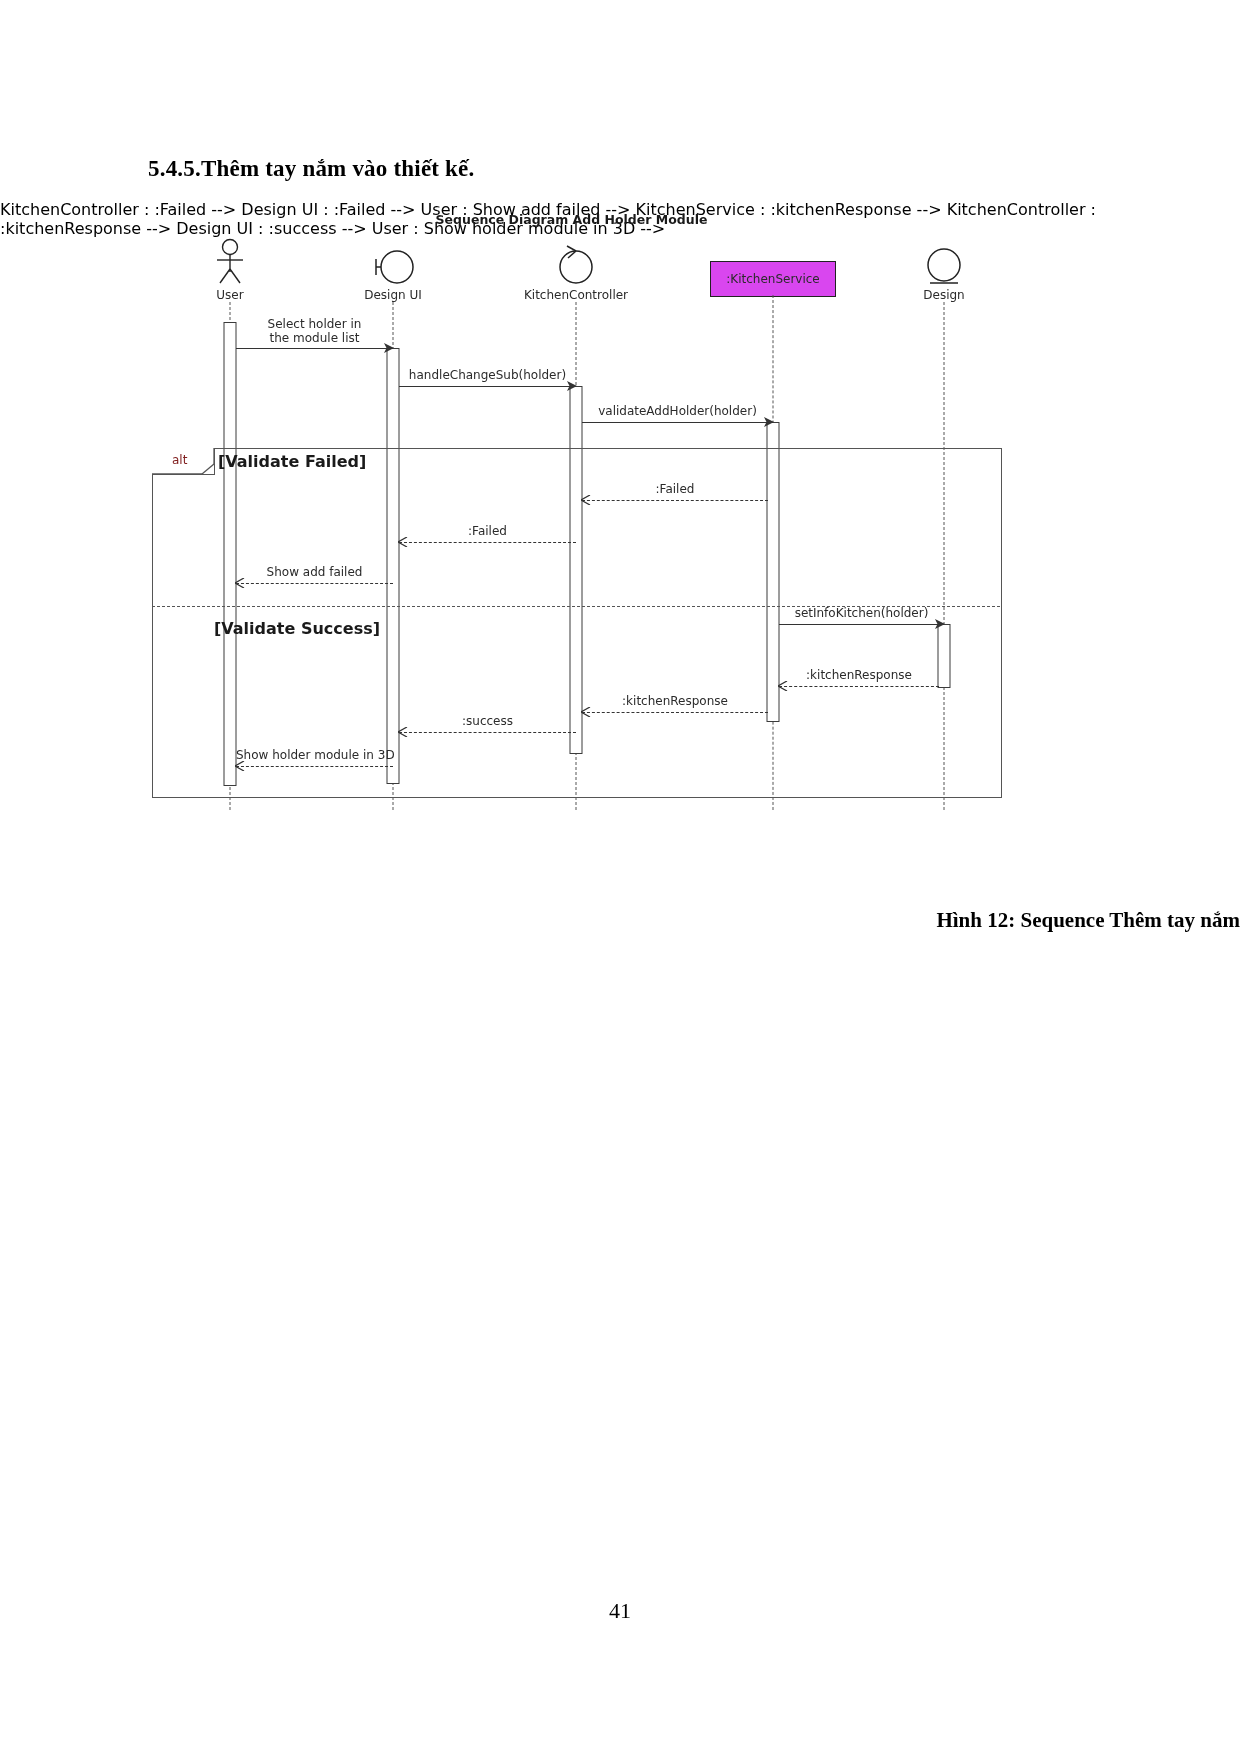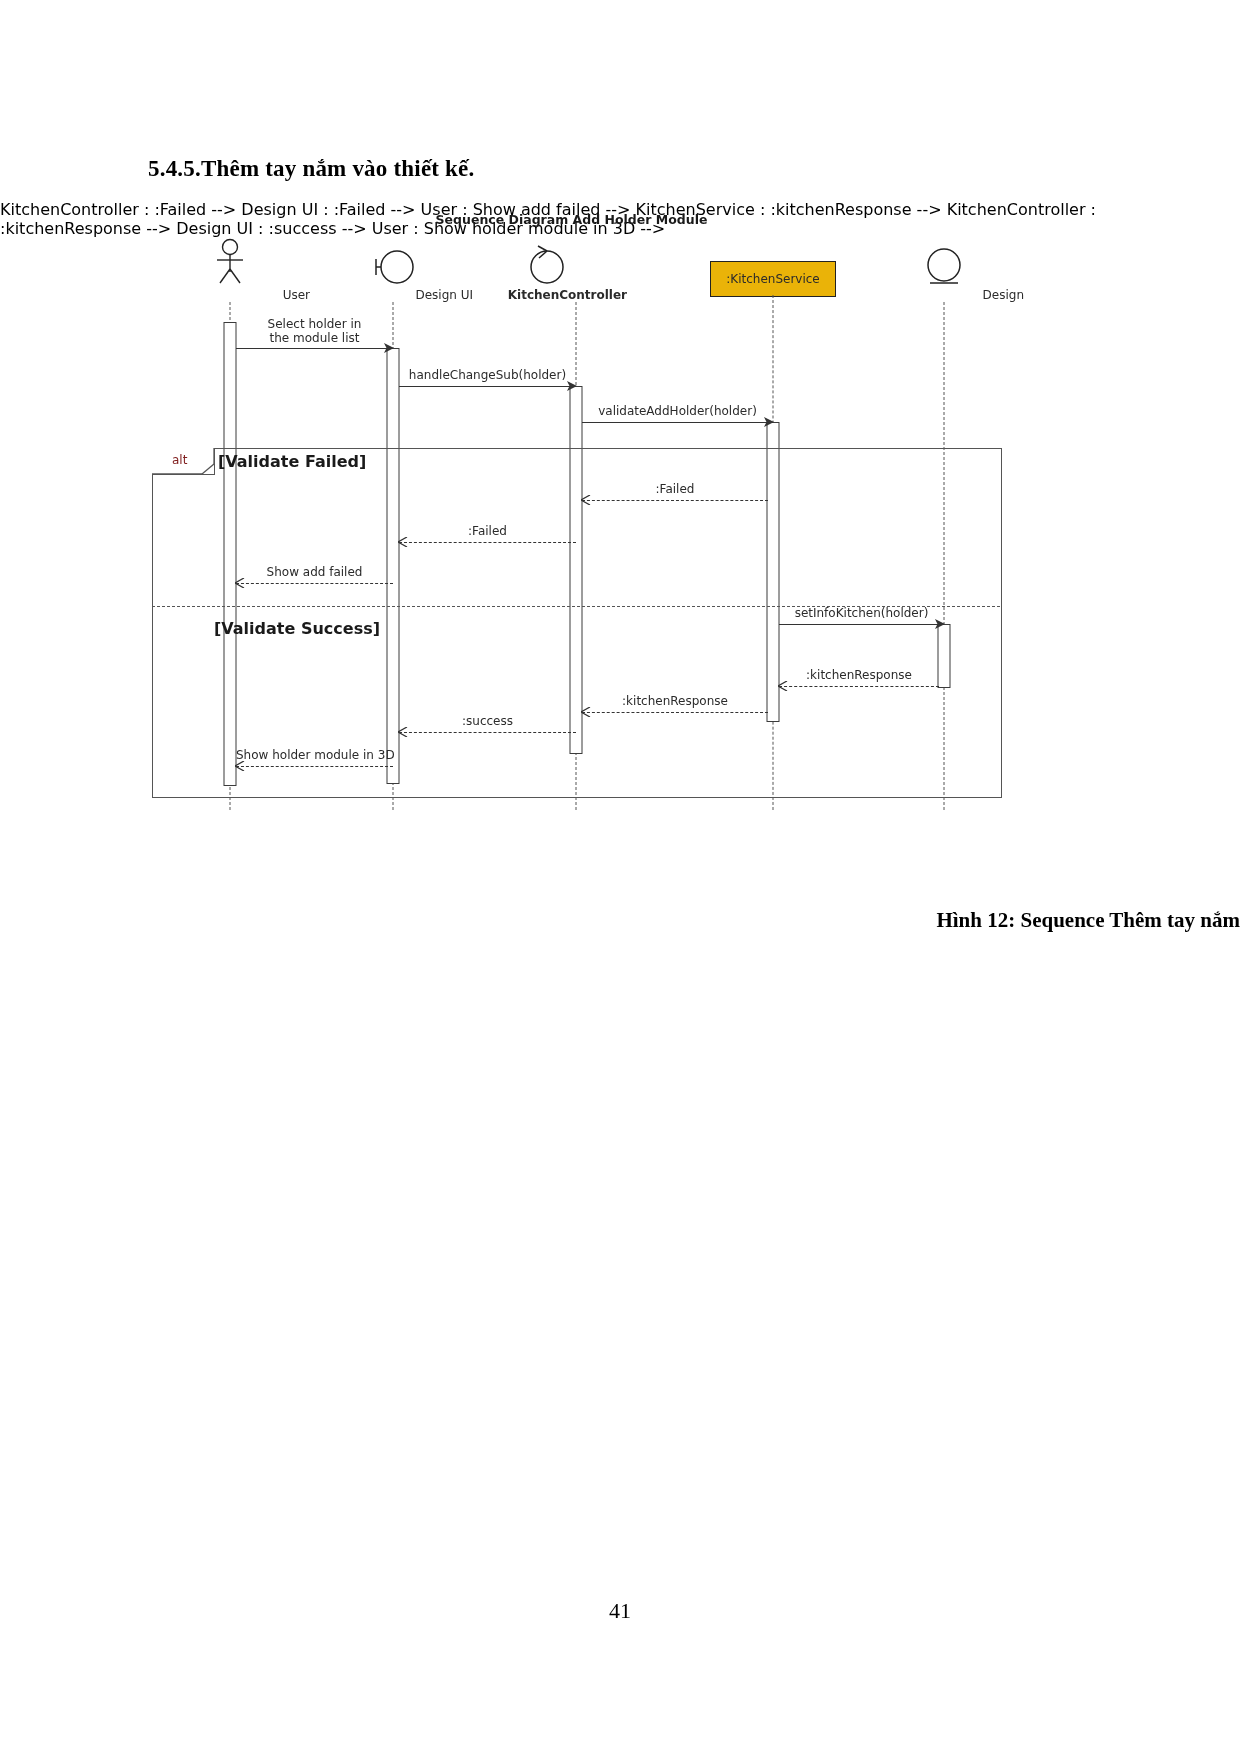--- a/index.html
+++ b/index.html
@@ -47,21 +47,21 @@
     font-size: 12.5px;
     font-weight: bold;
     font-family: "DejaVu Sans", sans-serif;
     color: #1a1a1a;
   }
 
   
   .lifeline-head {
     position: absolute;
     width: 160px;
-    text-align: right;
+    text-align: center;
     transform: translateX(-80px);
   }
   .lifeline-label {
     font-size: 12px;
     color: #2b2b2b;
     font-family: "DejaVu Sans", sans-serif;
     white-space: nowrap;
     margin-top: 2px;
   }
   .icon-wrap {
@@ -81,21 +81,21 @@
     background: #ffffff;
     border: 1px solid #3b3b3b;
     transform: translateX(-50%);
     width: 11px;
   }
 
   
   .classifier-box {
     position: absolute;
     border: 1.3px solid #222;
-    background: #eab308;
+    background: #d946ef;
     display: flex;
     align-items: center;
     justify-content: center;
     font-size: 12px;
     font-family: "DejaVu Sans", sans-serif;
     color: #2b2b2b;
     transform: translateX(-50%);
     white-space: nowrap;
   }
 
@@ -220,21 +220,21 @@
     <div class="icon-wrap">
       <svg width="48" height="48" viewBox="0 0 48 48">
         <circle cx="28" cy="29" r="16" fill="none" stroke="#222" stroke-width="1.5"></circle>
         <line x1="7" y1="29" x2="12" y2="29" stroke="#222" stroke-width="1.5"></line>
         <line x1="7" y1="21" x2="7" y2="37" stroke="#222" stroke-width="1.5"></line>
       </svg>
     </div>
     <div class="lifeline-label">Design UI</div>
   </div>
 
-  <div class="lifeline-head" style="left:547px; top:40px;font-weight:bold;">
+  <div class="lifeline-head" style="left:576px; top:40px;">
     <div class="icon-wrap">
       <svg width="44" height="48" viewBox="0 0 44 48">
         <circle cx="22" cy="29" r="16" fill="none" stroke="#222" stroke-width="1.5"></circle>
         <line x1="22" y1="13" x2="13" y2="8" stroke="#222" stroke-width="1.5"></line>
         <line x1="22" y1="13" x2="14" y2="20" stroke="#222" stroke-width="1.5"></line>
       </svg>
     </div>
     <div class="lifeline-label">KitchenController</div>
   </div>
 

